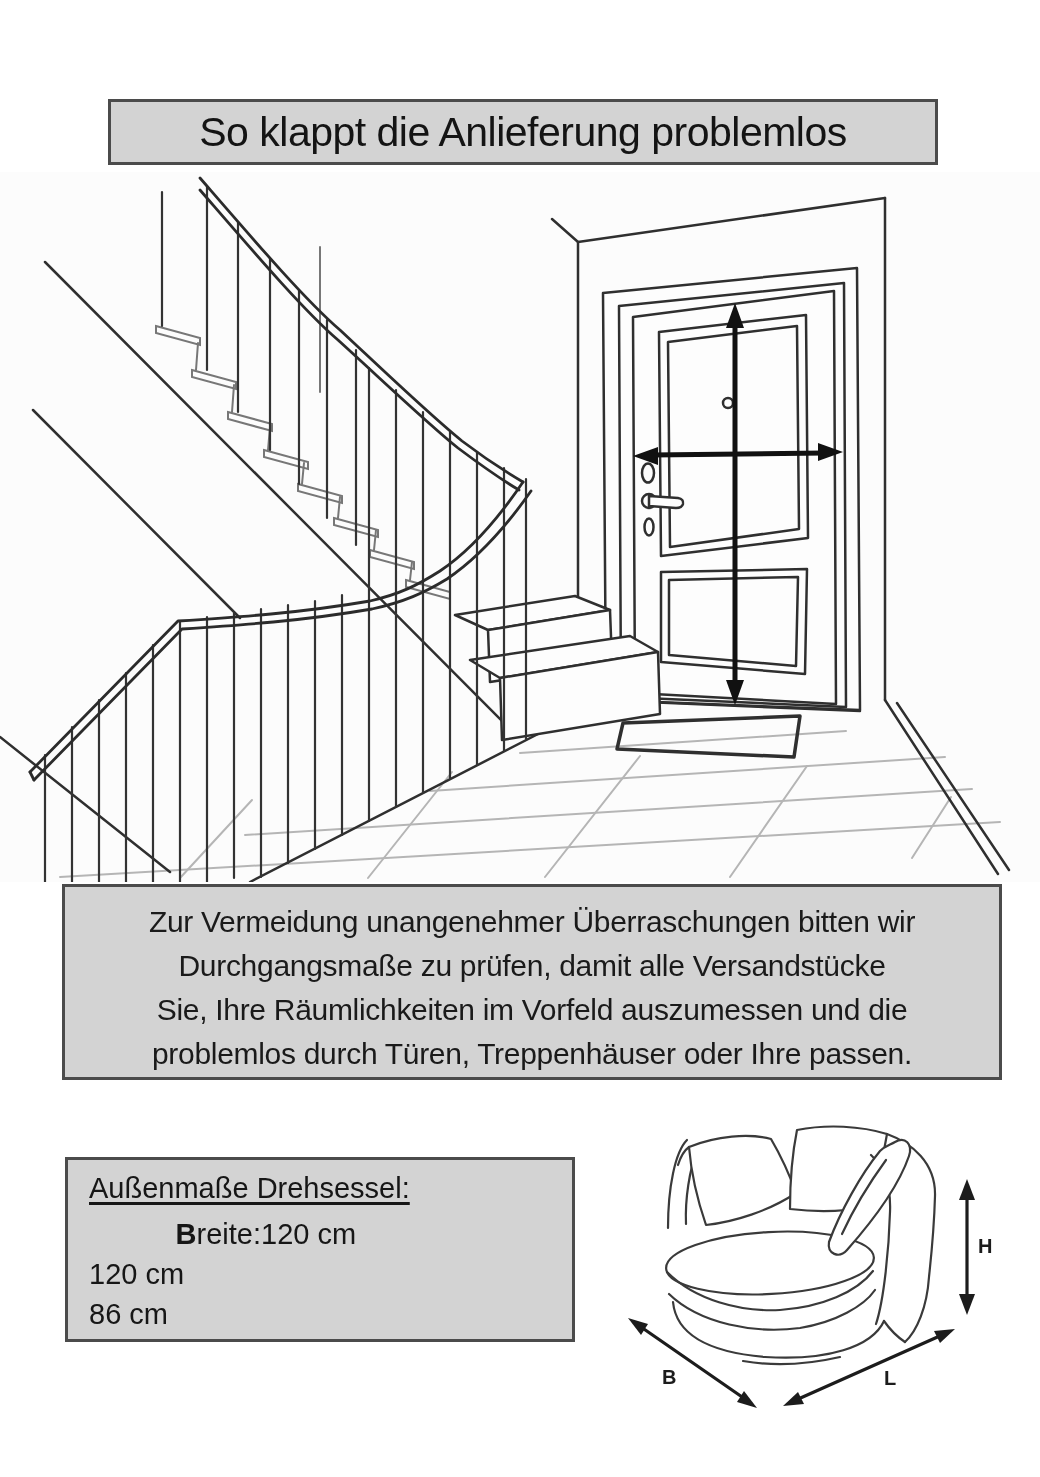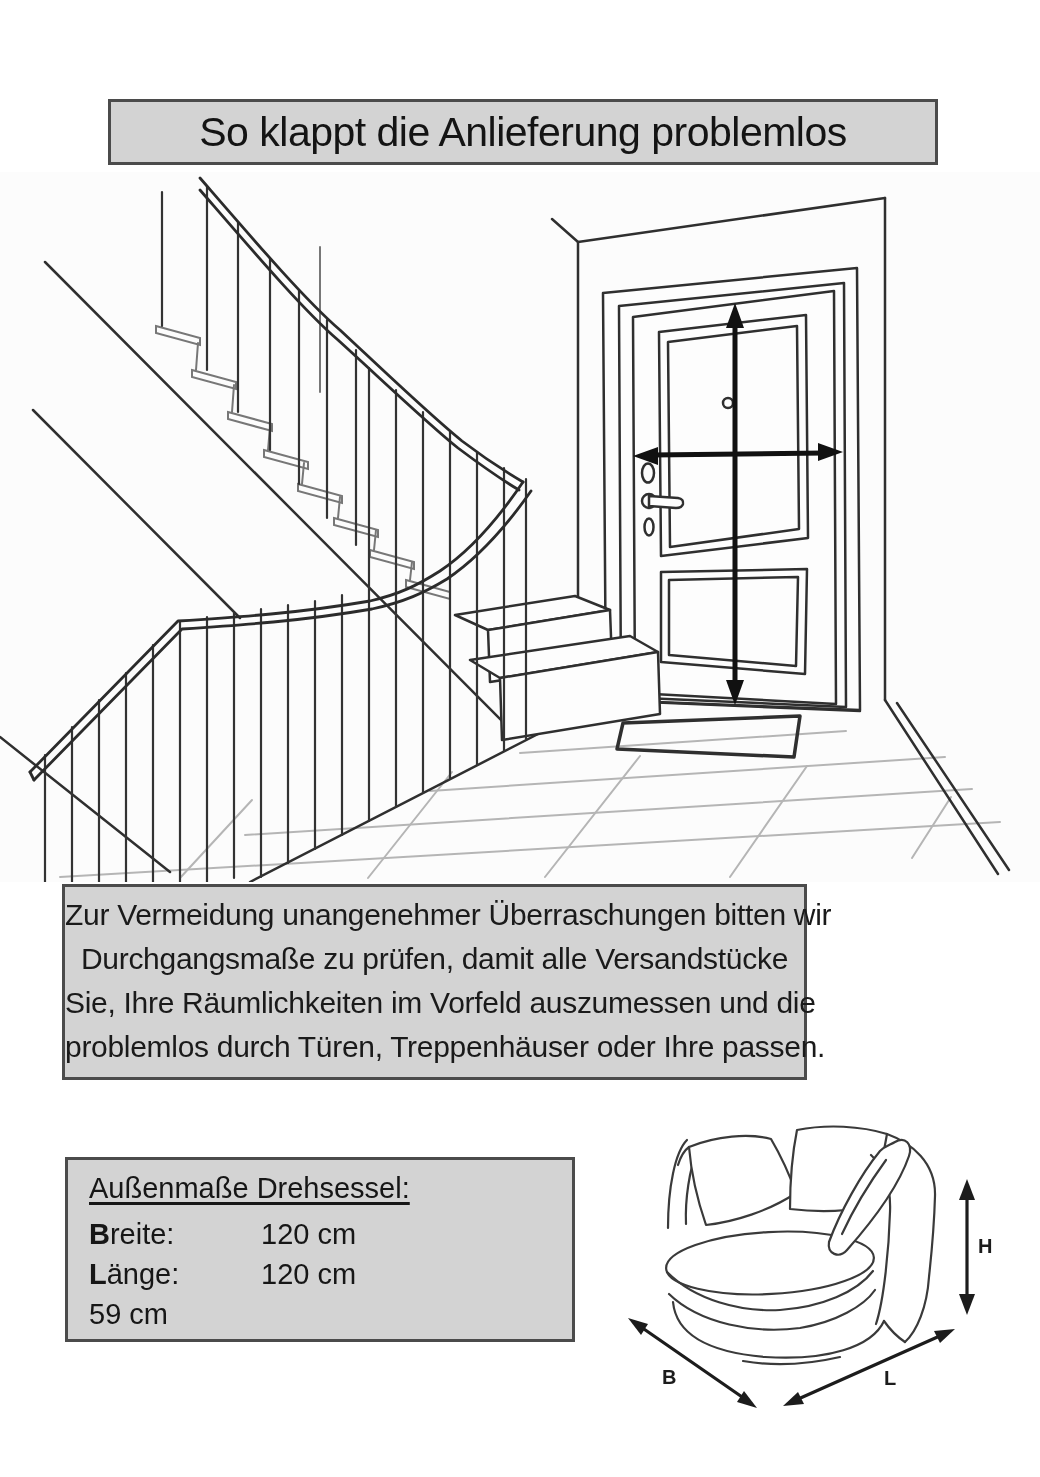--- a/index.html
+++ b/index.html
@@ -6,26 +6,26 @@
     --panel-fill:#d3d3d3; --panel-border:#4b4b4b; --ink:#161616;
     --sketch:#2f2f2f; --sketch-light:#777777; --tile:#b5b5b5;
   }
   html,body{margin:0;padding:0;background:#ffffff;}
   .page{position:relative;width:1040px;height:1477px;background:#ffffff;overflow:hidden;
         font-family:"Liberation Sans","DejaVu Sans",sans-serif;color:var(--ink);}
   .gray-box{position:absolute;background:var(--panel-fill);border:3px solid var(--panel-border);box-sizing:border-box;}
   .title-bar{left:108px;top:99px;width:830px;height:66px;display:flex;align-items:center;justify-content:center;}
   .title-bar .t{font-size:41px;letter-spacing:-0.5px;color:#141414;white-space:nowrap;}
   .scene{position:absolute;left:0;top:172px;width:1040px;height:710px;}
-  .notice{left:62px;top:884px;width:745px;height:196px;text-align:center;padding-top:6px;}
+  .notice{left:62px;top:884px;width:940px;height:196px;text-align:center;padding-top:13px;}
   .notice .line{font-size:30px;line-height:44px;color:#1a1a1a;letter-spacing:-0.3px;white-space:nowrap;}
   .dims{left:65px;top:1157px;width:510px;height:185px;padding:12px 10px 0 21px;}
   .dims .dt{font-size:29px;text-decoration:underline;text-decoration-thickness:2.5px;text-underline-offset:4px;margin-bottom:9px;white-space:nowrap;}
   .dims .row{display:flex;font-size:29px;line-height:40px;}
-  .dims .lab{width:172px;}
+  .dims .lab{width:172px;text-align:right;}
   .dims b{font-weight:700;}
   .chair-fig{position:absolute;left:600px;top:1100px;width:440px;height:377px;}
   
   .sk{stroke:var(--sketch);stroke-width:2.5;fill:none;stroke-linecap:round;stroke-linejoin:round;}
   .skw{stroke:var(--sketch);stroke-width:2.5;fill:#fdfdfd;stroke-linejoin:round;}
   .skl{stroke:var(--sketch-light);stroke-width:2;fill:none;stroke-linecap:round;}
   .tl{stroke:var(--tile);stroke-width:2;fill:none;stroke-linecap:round;}
   .bal{stroke:#333333;stroke-width:2.2;fill:none;stroke-linecap:round;}
   .rail{stroke:#2b2b2b;stroke-width:2.8;fill:none;stroke-linecap:round;stroke-linejoin:round;}
   .arr{stroke:#111111;stroke-width:5;fill:none;stroke-linecap:round;}
@@ -178,25 +178,24 @@
     <div class="line">problemlos durch Türen, Treppenhäuser oder Ihre passen.</div>
   </div>
 
   <div class="gray-box dims">
     <div class="dt">Außenmaße Drehsessel:</div>
     <div class="row">
       <span class="lab"><b>B</b><span>reite:</span></span>
       <span class="val">120 cm</span>
     </div>
     <div class="row">
-      <span class="lab"><b>L</b><span>änge:</span></span>
       <span class="val">120 cm</span>
     </div>
     <div class="row">
-      <span class="val">59 cm</span>
+      <span class="val">86 cm</span>
     </div>
   </div>
 
   <svg class="chair-fig" viewBox="600 1100 440 377">
     <g>
       <path class="ch" d="M687,1140 C675,1152 668,1188 668,1228"></path>
       <path class="ch" d="M698,1148 C689,1170 685,1200 686,1224"></path>
       <path class="ch" d="M678,1165 Q682,1152 689,1147"></path>
       <path class="chw" d="M689,1147 C716,1136 749,1133 771,1139 C781,1156 790,1176 796,1193 C769,1211 734,1222 706,1225 C697,1199 691,1171 689,1147 Z"></path>
       <path class="chw" d="M797,1130 C827,1124 861,1126 887,1134 C883,1159 876,1186 868,1207 C842,1212 814,1212 790,1209 C790,1183 792,1155 797,1130 Z"></path>

